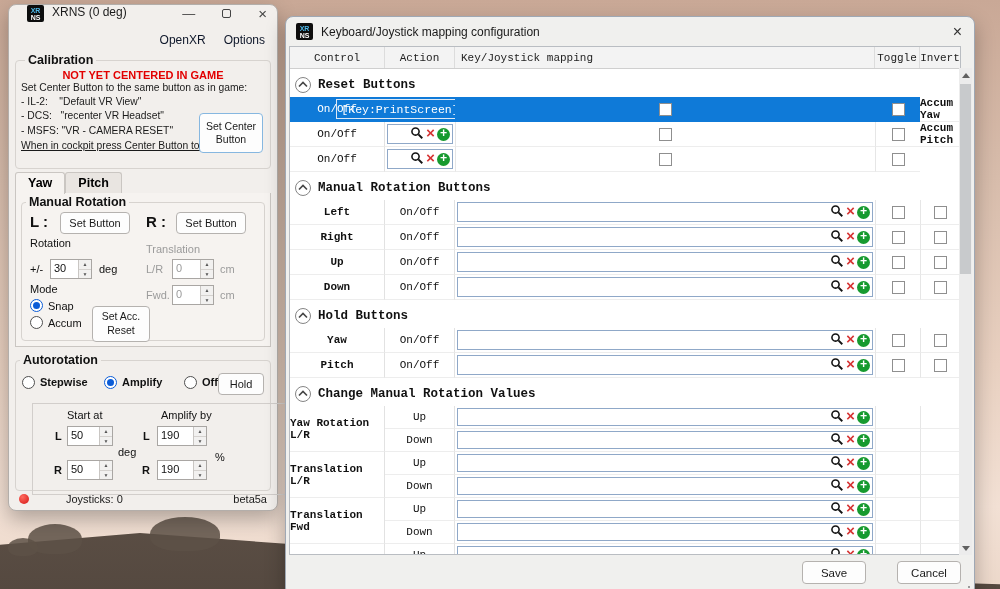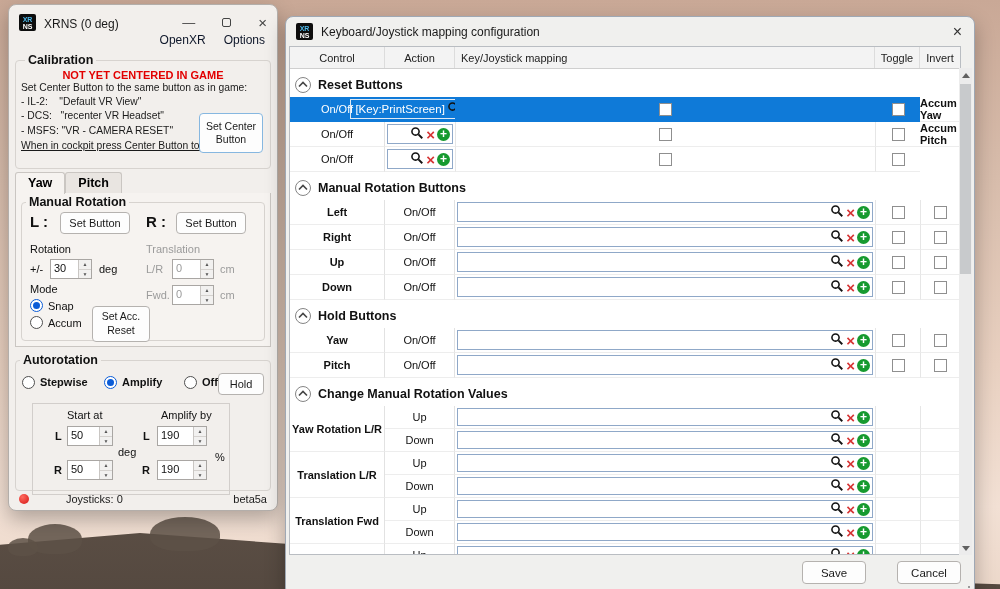--- a/index.html
+++ b/index.html
@@ -27,21 +27,21 @@
   .spin.dis .val { color:#9b9b9b; }
   .radio { width:13px; height:13px; border-radius:50%; border:1px solid #4f4f4f; background:#fff; position:relative; display:inline-block; flex:none; }
   .radio.on { border-color:#0b5cd7; }
   .radio.on::after { content:''; position:absolute; inset:2px; border-radius:50%; background:#0b5cd7; }
   .rlabel { font-size:11px; color:#111; }
   fieldset { border:1px solid #d7d3cf; border-radius:4px; }
   legend { font-size:12.5px; font-weight:bold; padding:0 3px; margin-left:4px; color:#111; }
 
   
   .xrns { left:8px; top:4px; width:270px; height:507px; }
-  .titlebar { display:flex; align-items:flex-end; height:26px; padding:0 10px 0 10px; gap:8px; }
+  .titlebar { display:flex; align-items:flex-start; height:26px; padding:0 10px 0 18px; gap:8px; }
   .appicon { width:17px; height:17px; background:#0d0d0d; border-radius:2px; display:flex; flex-direction:column; align-items:center; justify-content:center; line-height:7px; flex:none; }
   .appicon .l1 { color:#4db8e8; font-size:7px; font-weight:bold; }
   .appicon .l2 { color:#fff; font-size:7px; font-weight:bold; }
   .wtitle { font-size:12px; color:#1a1a1a; }
   .wbtns { margin-left:auto; display:flex; gap:27px; align-items:center; color:#444; }
   .wbtns .mini { font-size:13px; }
   .wbtns .maxi { width:9px; height:9px; border:1px solid #444; border-radius:2px; display:inline-block; }
   .wbtns .clos { font-size:15px; }
   .menubar { display:flex; justify-content:flex-end; gap:18px; padding:2px 12px 0 0; font-size:12px; color:#0f172a; height:22px; }
 
@@ -62,35 +62,35 @@
   .manrot .big { position:absolute; font-size:15px; font-weight:bold; color:#111; }
   .setbtn { position:absolute; width:70px; height:22px; font-size:11px; }
   .flabel { position:absolute; font-size:11px; color:#111; }
   .gray { color:#9b9b9b !important; }
   .accreset { position:absolute; left:70px; top:97px; width:58px; height:36px; font-size:10.5px; line-height:1.3; }
 
   .autorot { position:absolute; left:6px; right:6px; top:348px; height:138px; }
   .autorot .ropt { position:absolute; display:flex; gap:5px; align-items:flex-start; }
   .autorot .ropt .rlabel { font-weight:bold; }
   .holdbtn { position:absolute; right:6px; top:6px; width:46px; height:22px; font-size:11px; }
-  .ampbox { position:absolute; left:16px; width:198px; top:36px; height:92px; border:1px solid #d2cecb; }
+  .ampbox { position:absolute; left:16px; width:256px; top:36px; height:92px; border:1px solid #d2cecb; }
   .colhead { position:absolute; font-size:11px; color:#111; }
   .sideL { position:absolute; font-size:11px; font-weight:bold; color:#111; }
 
   .statusbar { position:absolute; left:10px; right:10px; bottom:5px; display:flex; align-items:center; font-size:11px; color:#1a1a1a;gap:32px; }
   .led { width:10px; height:10px; border-radius:50%; background:radial-gradient(circle at 35% 30%,#ff6a5e,#d41414); margin-right:5px; }
   .ver { margin-left:auto; }
 
   
   .mapwin { left:285px; top:4px; width:690px; height:580px; background:#f0f0ee; border-color:#9fa8b4;margin-top:12px; }
   .titlebar2 { display:flex; align-items:center; height:29px; padding:0 12px 0 10px; gap:8px; }
   .t2 { font-size:12px; color:#1a1a1a; }
   .clos2 { margin-left:auto; font-size:16px; color:#333; }
 
-  .tablewrap { position:absolute; left:3px; top:29px; width:672px; height:509px; background:#fff; border:1px solid #b9bdc2; }
+  .tablewrap { position:absolute; left:3px; top:29px; width:672px; height:509px; background:#fff; border:1px solid #b9bdc2;font-family:Liberation Mono, monospace; }
   .thead { display:grid; grid-template-columns:95px 70px 1fr 45px 40px; height:22px; background:#f3f3f3; border-bottom:1px solid #cfcfcf; }
   .thead div { font-size:11px; color:#222; display:flex; align-items:center; justify-content:center; border-right:1px solid #dcdcdc; }
   .thead div.maph { justify-content:flex-start; padding-left:6px; }
   .thead div:last-child { border-right:none; }
   .tbody { position:absolute; left:0; right:0; top:22px; bottom:0; overflow:hidden; }
 
   .sec { margin-top:3px; }
   .sechead { height:25px; display:flex; align-items:center; gap:7px; padding-left:5px; font-size:12.5px; font-weight:bold; color:#111; }
   .chev { width:16px; height:16px; border-radius:50%; border:1px solid #858585; display:flex; align-items:center; justify-content:center; flex:none; }
   .secgrid { display:grid; grid-template-columns:95px 70px 1fr 45px 40px; }
@@ -169,21 +169,21 @@
     <div class="tab">Pitch</div>
   </div>
   <div class="tabpage">
     <fieldset class="manrot">
       <legend>Manual Rotation</legend>
       <span class="big" style="left:8px; top:4px;">L :</span>
       <div class="btn setbtn" style="left:38px; top:3px;">Set Button</div>
       <span class="big" style="left:124px; top:4px;">R :</span>
       <div class="btn setbtn" style="left:154px; top:3px;">Set Button</div>
 
-      <span class="flabel" style="left:8px; top:34px;">Rotation</span>
+      <span class="flabel" style="left:8px; top:28px;">Rotation</span>
       <span class="flabel gray" style="left:124px; top:34px;">Translation</span>
 
       <span class="flabel" style="left:8px; top:54px;">+/-</span>
       <span class="spin" style="left:28px; top:50px; width:42px;">
         <span class="val">30</span>
         <span class="arrows">
             <span>▲</span>
             <span>▼</span>
           </span>
       </span>

